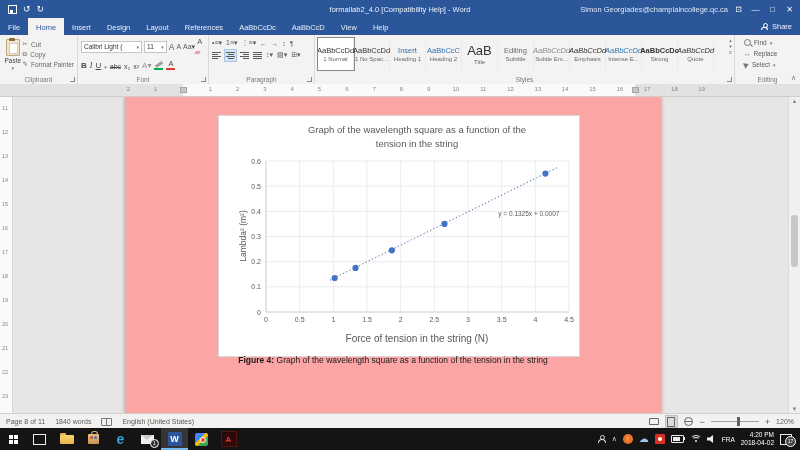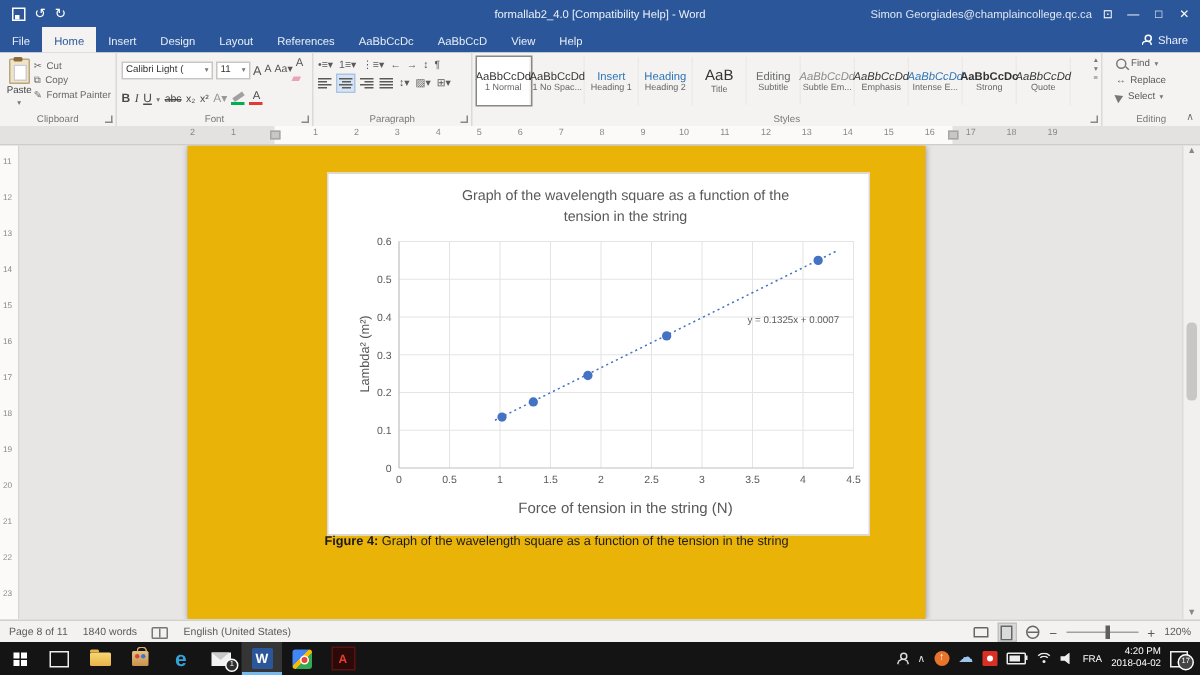--- a/index.html
+++ b/index.html
@@ -71,21 +71,21 @@
   .alico.r i:nth-child(2n){width:6px;margin-left:3px;}
   .alico.sel{outline:1px solid #a8c6e4;background:#d6e4f5;padding:1px;}
   .g-styles{width:420px;}
   .gallery{display:flex;height:32px;margin-top:1px;}
   .style-item{width:35px;border-right:1px solid #ecebea;display:flex;flex-direction:column;
     align-items:center;justify-content:center;gap:1px;cursor:default;}
   .style-item.sel{outline:1px solid #8a8886;background:#fff;}
   .style-item .prev{font-size:7.5px;color:#333;white-space:nowrap;}
   .style-item .nm{font-size:6px;color:#6a6866;white-space:nowrap;}
   .k-heading1 .prev,.k-heading2 .prev,.k-intense .prev{color:#2e74b5;}
-  .k-title .prev{font-size:10px;}
+  .k-title .prev{font-size:13px;}
   .k-subtitle .prev{color:#6a6a6a;}
   .k-subtle .prev{font-style:italic;color:#8a8a8a;}
   .k-emphasis .prev,.k-quote .prev{font-style:italic;}
   .k-intense .prev{font-style:italic;}
   .k-strong .prev{font-weight:bold;}
   .gal-arrows{position:absolute;right:2px;top:3px;display:flex;flex-direction:column;gap:1px;
     font-size:5px;color:#777;line-height:5px;text-align:center;}
   .g-edit{flex:1;}
   .editrow{display:flex;align-items:center;gap:3px;font-size:6.5px;color:#5c5a58;height:11px;padding-left:6px;}
   .mag{width:5px;height:5px;border:1px solid #777;border-radius:50%;position:relative;display:inline-block;}
@@ -94,21 +94,21 @@
   .ribbon-collapse{position:absolute;right:4px;bottom:2px;font-size:7px;color:#777;}
   
   .hruler{position:absolute;left:0;top:84px;width:800px;height:12px;background:#e4e2e0;border-bottom:1px solid #cfcdcb;}
   .hruler .white{position:absolute;left:183px;top:0;width:452px;height:12px;background:#fbfaf9;}
   .hmark{position:absolute;top:2px;transform:translateX(-50%);font-size:6px;color:#8a8886;}
   .ind{position:absolute;width:5px;height:4px;background:#c9c7c5;border:1px solid #a8a6a4;top:3px;}
   
   .docarea{position:absolute;left:0;top:97px;width:800px;height:316px;background:#e8e6e4;overflow:hidden;}
   .vruler{position:absolute;left:0;top:0;width:12px;height:100%;background:#fbfaf9;border-right:1px solid #d6d4d2;}
   .vmark{position:absolute;left:2px;font-size:5.5px;color:#8a8886;}
-  .page{position:absolute;left:125px;top:0;width:492px;height:316px;background:#eab308;
+  .page{position:absolute;left:125px;top:0;width:536px;height:316px;background:#fca5a5;
     box-shadow:0 0 4px rgba(0,0,0,0.35);}
   .chart{position:absolute;left:93px;top:18px;width:360px;height:240px;border:1px solid #d9d9d9;background:#fff;}
   .caption{position:absolute;left:0;right:0;top:258px;text-align:center;font-size:8.5px;color:#1a1a1a;}
   .caption b{font-weight:bold;}
   .vscroll{position:absolute;right:0;top:0;width:11px;height:100%;background:#f1f0ef;border-left:1px solid #dddbd9;}
   .vscroll .arr{position:absolute;left:0;width:11px;text-align:center;font-size:6px;color:#8a8886;}
   .vscroll .thumb{position:absolute;left:2px;width:7px;height:52px;top:118px;background:#c9c7c5;border-radius:3px;}
   
   .statusbar{position:absolute;left:0;top:413px;width:800px;height:15px;background:#f3f2f1;
     border-top:1px solid #d2d0ce;display:flex;align-items:center;font-size:7px;color:#5c5a58;}
@@ -331,21 +331,21 @@
           </div>
           <div class="style-item k-normal">
             <div class="prev">AaBbCcDd</div>
             <div class="nm">1 No Spac...</div>
           </div>
           <div class="style-item k-heading1">
             <div class="prev">Insert</div>
             <div class="nm">Heading 1</div>
           </div>
           <div class="style-item k-heading2">
-            <div class="prev">Heading</div>
+            <div class="prev">AaBbCcC</div>
             <div class="nm">Heading 2</div>
           </div>
           <div class="style-item k-title">
             <div class="prev">AaB</div>
             <div class="nm">Title</div>
           </div>
           <div class="style-item k-subtitle">
             <div class="prev">Editing</div>
             <div class="nm">Subtitle</div>
           </div>

